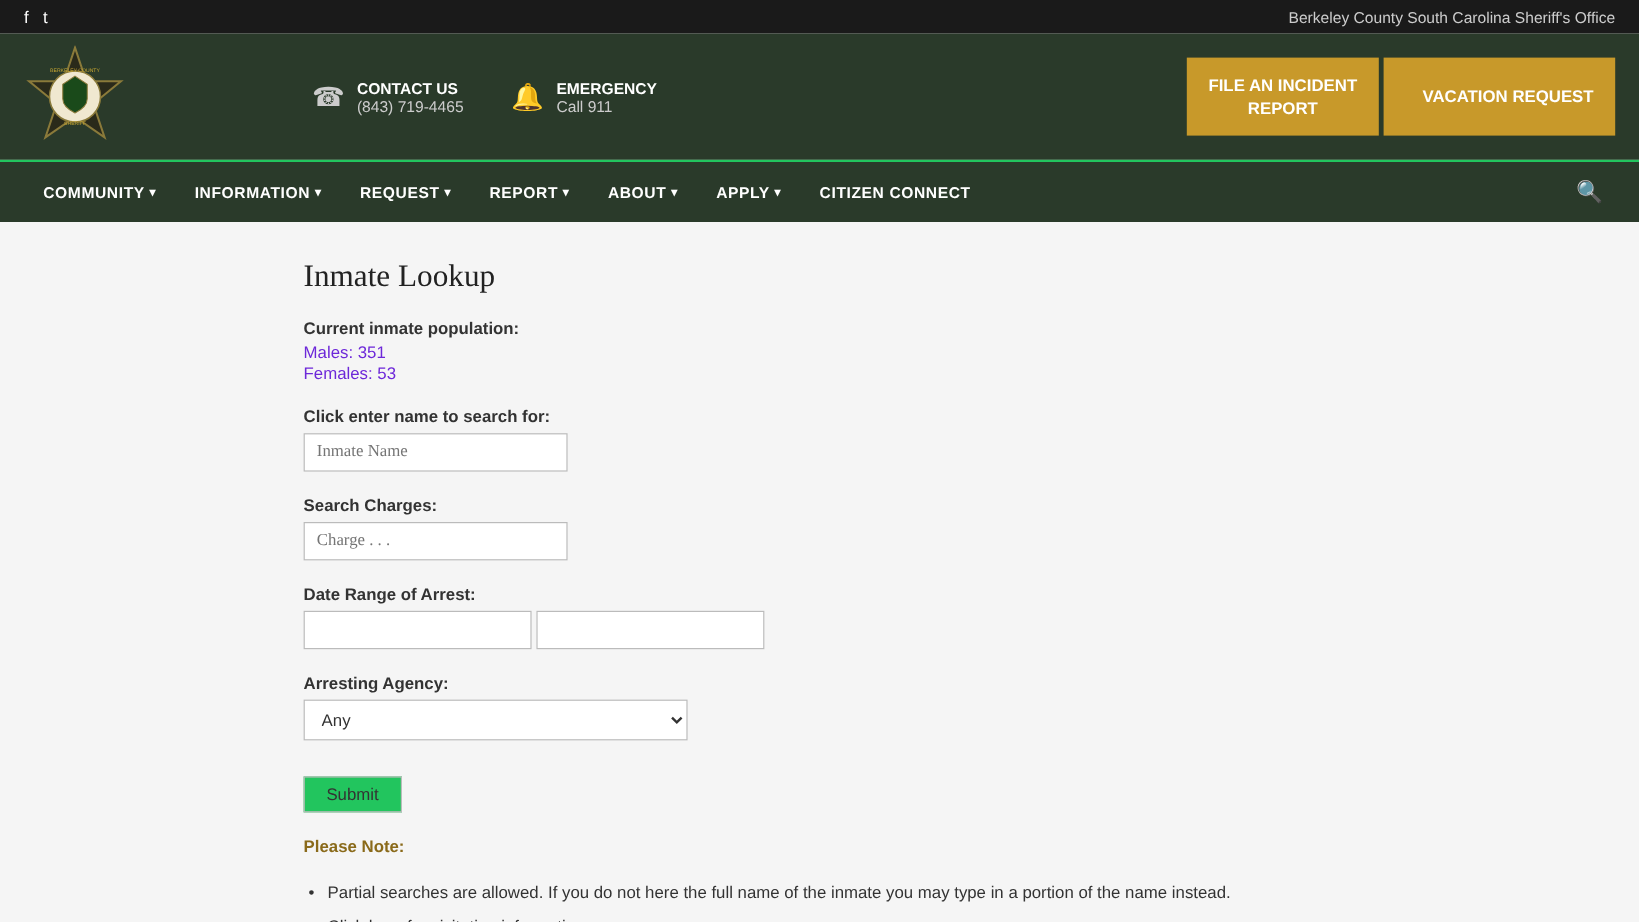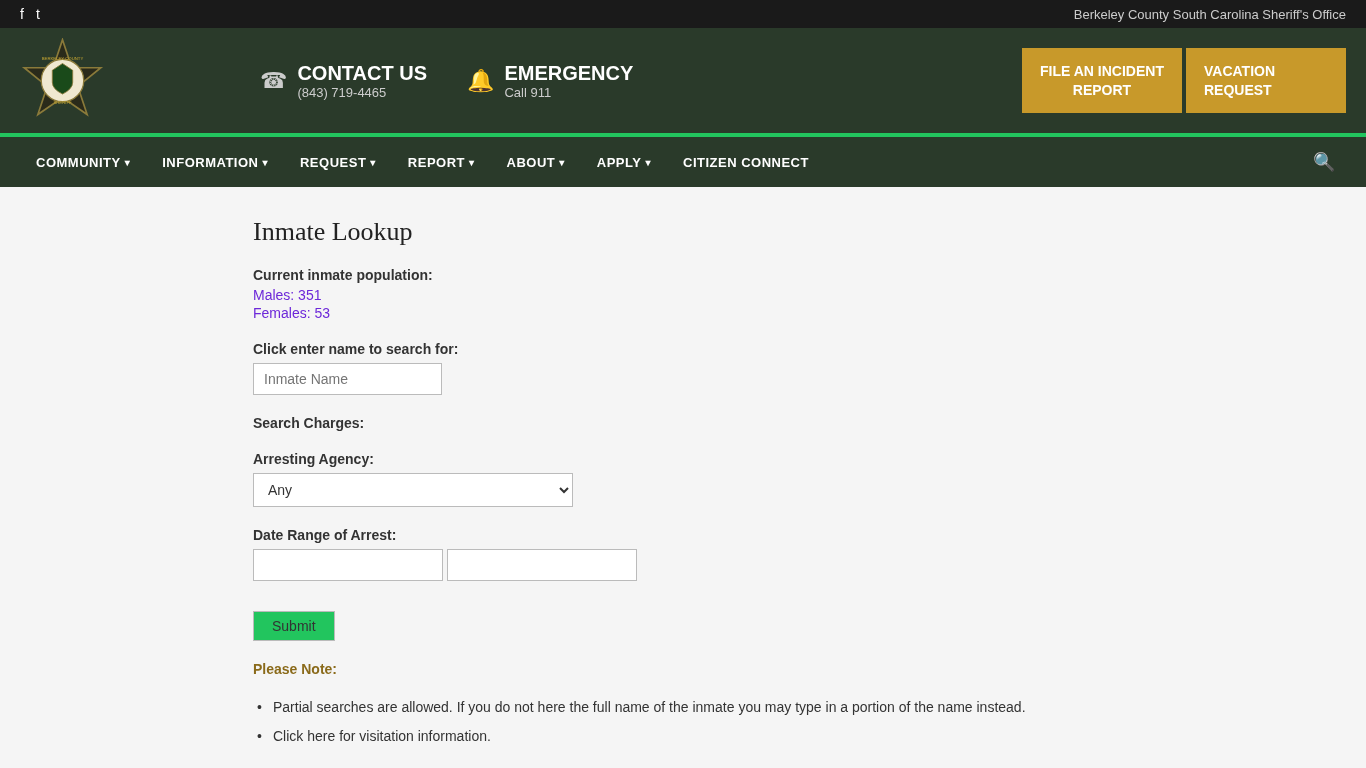--- a/index.html
+++ b/index.html
@@ -49,21 +49,21 @@
       align-items: center;
       gap: 10px;
       color: #fff;
     }
     .contact-icon {
       font-size: 22px;
       color: #ccc;
     }
     .contact-label {
       font-weight: bold;
-      font-size: 20px;
+      font-size: 13px;
       color: #fff;
     }
     .contact-value {
       font-size: 13px;
       color: #ccc;
     }
     .header-buttons {
       display: flex;
       gap: 4px;
     }
@@ -81,33 +81,33 @@
       text-transform: uppercase;
     }
     .btn-vacation {
       background: #c8992a;
       color: #fff;
       font-weight: bold;
       font-size: 14px;
       padding: 14px 18px;
       border: none;
       cursor: pointer;
-      text-align: left;
-      width: 160px;
+      text-align: right;
+      width: 193px;
       line-height: 1.3;
       text-transform: uppercase;
     }
 
     
     .nav-bar {
       background: #2a3a2a;
       display: flex;
       align-items: center;
       padding: 0 20px;
-      border-top: 4px solid #22c55e;
+      border-top: 2px solid #22c55e;
     }
     .nav-item {
       color: #fff;
       padding: 14px 16px;
       font-size: 13px;
       font-weight: bold;
       cursor: pointer;
       text-transform: uppercase;
       letter-spacing: 0.5px;
       display: flex;
@@ -157,26 +157,27 @@
     
     .form-section { margin-bottom: 20px; }
     .form-label {
       font-weight: bold;
       font-size: 14px;
       color: #333;
       margin-bottom: 6px;
       display: block;
     }
     .form-input {
-      width: 189px;
+      width: 220px;
       padding: 7px 10px;
       border: 1px solid #bbb;
       font-size: 14px;
       color: #666;
       background: #fff;
+      font-family: Liberation Serif, serif;
     }
     .form-select {
       width: 320px;
       padding: 7px 10px;
       border: 1px solid #bbb;
       font-size: 14px;
       color: #333;
       background: #fff;
     }
     .date-range {
@@ -329,37 +330,38 @@
 
   
   <div class="form-section">
     <label class="form-label">Click enter name to search for:</label>
     <input type="text" class="form-input" placeholder="Inmate Name" style="">
   </div>
 
   
   <div class="form-section">
     <label class="form-label">Search Charges:</label>
-  </div>
-
-  
-  <div class="form-section">
-    <label class="form-label">Arresting Agency:</label>
-    <select class="form-select">
-      <option>Any</option>
-    </select>
+    <input type="text" class="form-input" placeholder="Charge . . ." style="">
   </div>
 
   
   <div class="form-section">
     <label class="form-label">Date Range of Arrest:</label>
     <div class="date-range">
       <input type="text" class="date-input" style="">
       <input type="text" class="date-input" style="">
     </div>
+  </div>
+
+  
+  <div class="form-section">
+    <label class="form-label">Arresting Agency:</label>
+    <select class="form-select">
+      <option>Any</option>
+    </select>
   </div>
 
   
   <button class="submit-btn">Submit</button>
 
   
   <div class="notes-section">
     <div class="notes-title">Please Note:</div>
     <ul class="notes-list">
       <li>Partial searches are allowed. If you do not here the full name of the inmate you may type in a portion of the name instead.</li>

